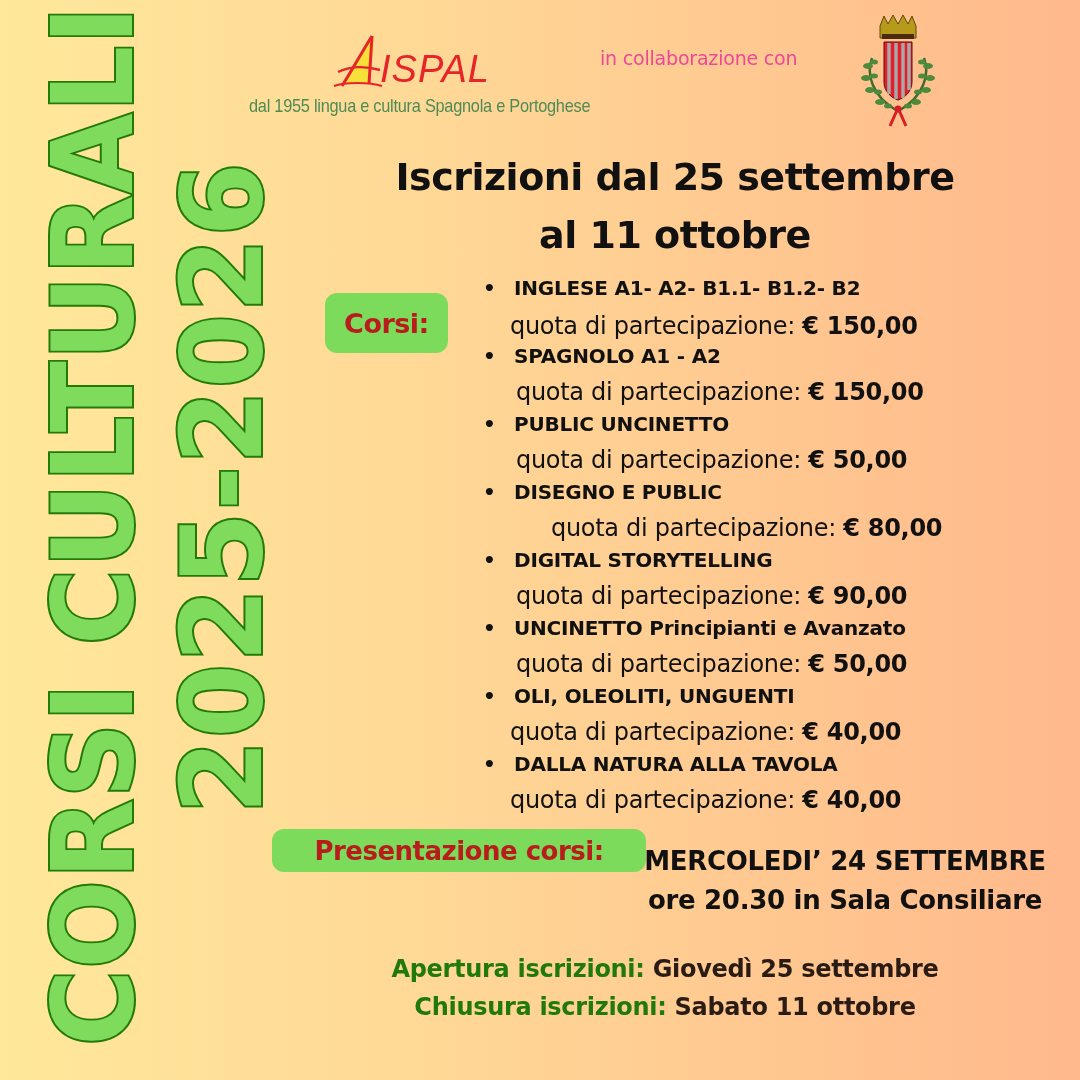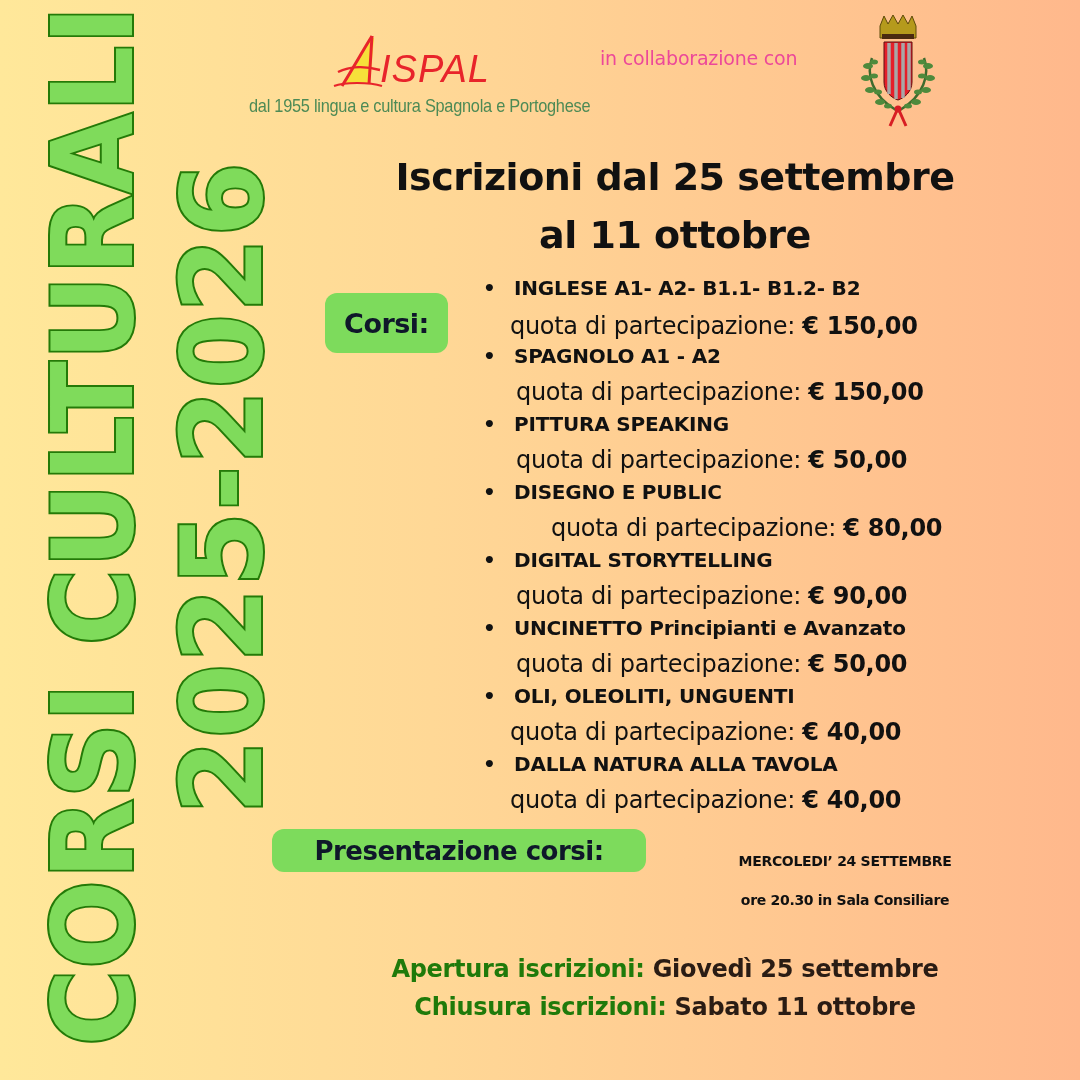--- a/index.html
+++ b/index.html
@@ -43,36 +43,36 @@
     .collab { left: 600px; top: 47px; font-size: 19px; color: #ec4899; white-space: nowrap; font-family: "DejaVu Sans", sans-serif; letter-spacing: -0.2px;}
     .crest { left: 852px; top: 14px; width: 92px; height: 116px; }
 
     .headline {
       left: 340px; top: 148px; width: 670px; text-align: center;
       font-weight: bold; font-size: 38px; line-height: 58px; letter-spacing: -0.5px;
       font-family: "DejaVu Sans", sans-serif;
     }
 
     .pill {
-      background: #7DDB5C; border-radius: 12px; font-weight: bold; color: #0f172a;
+      background: #7DDB5C; border-radius: 12px; font-weight: bold; color: #b91c1c;
       display: flex; align-items: center; justify-content: center;
       font-family: "DejaVu Sans", sans-serif;
     }
     .corsi-pill { left: 325px; top: 293px; width: 123px; height: 60px; font-size: 27px; letter-spacing: -0.5px; }
 
     .courses { left: 478px; top: 276px; width: 560px; }
     .course { position: absolute; left: 0; white-space: nowrap; }
     .course .bullet { position: absolute; left: 5px; font-size: 20px; font-weight: bold; }
     .course .name { position: absolute; left: 36px; font-weight: bold; font-size: 20px; letter-spacing: -0.2px; }
     .course .fee { position: absolute; font-size: 24px; letter-spacing: -0.3px; }
     .course .fee b { font-weight: bold; }
 
     .pres-pill { left: 272px; top: 829px; width: 374px; height: 43px; font-size: 26px; letter-spacing: -0.5px; }
     .pres-text {
-      left: 640px; top: 842px; width: 410px; text-align: center; font-weight: bold; font-size: 14px; line-height: 39px;
+      left: 640px; top: 842px; width: 410px; text-align: center; font-weight: bold; font-size: 26px; line-height: 39px;
       letter-spacing: -0.3px; white-space: nowrap;
     }
 
     .reg { left: 290px; top: 950px; width: 710px; text-align: center; font-weight: bold; font-size: 24px; line-height: 38px; letter-spacing: -0.3px; white-space: nowrap; }
     .reg .lbl { color: #1F7A0A; margin-left: 40px; }
     .reg .val { color: #2A1C14; margin-top: 7px; }
   </style>
 </head>
 <body>
 
@@ -144,21 +144,21 @@
     <span class="name">INGLESE A1- A2- B1.1- B1.2- B2</span>
     <span class="fee" style="left:32px; top:36px;"><span>quota di partecipazione:</span> <b>€ 150,00</b></span>
   </div>
   <div class="course" style="top:68px;">
     <span class="bullet">•</span>
     <span class="name">SPAGNOLO A1 - A2</span>
     <span class="fee" style="left:38px; top:34px;"><span>quota di partecipazione:</span> <b>€ 150,00</b></span>
   </div>
   <div class="course" style="top:136px;">
     <span class="bullet">•</span>
-    <span class="name">PITTURA SPEAKING</span>
+    <span class="name">PUBLIC UNCINETTO</span>
     <span class="fee" style="left:38px; top:34px;"><span>quota di partecipazione:</span> <b>€ 50,00</b></span>
   </div>
   <div class="course" style="top:204px;">
     <span class="bullet">•</span>
     <span class="name">DISEGNO E PUBLIC</span>
     <span class="fee" style="left:38px; top:34px;margin-left:35px;"><span>quota di partecipazione:</span> <b>€ 80,00</b></span>
   </div>
   <div class="course" style="top:272px;">
     <span class="bullet">•</span>
     <span class="name">DIGITAL STORYTELLING</span>

